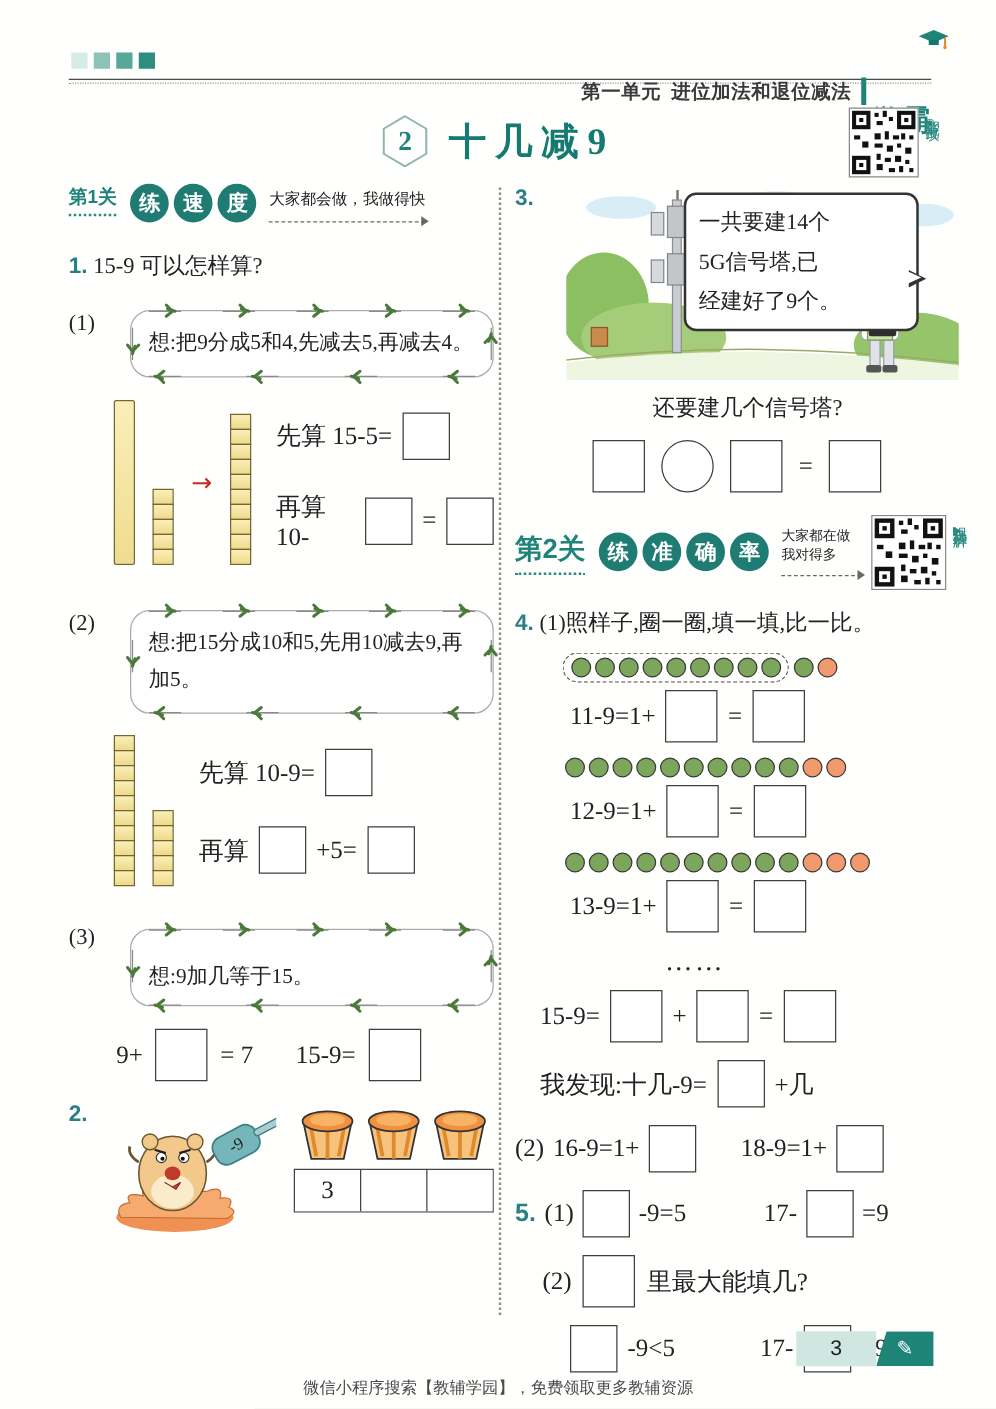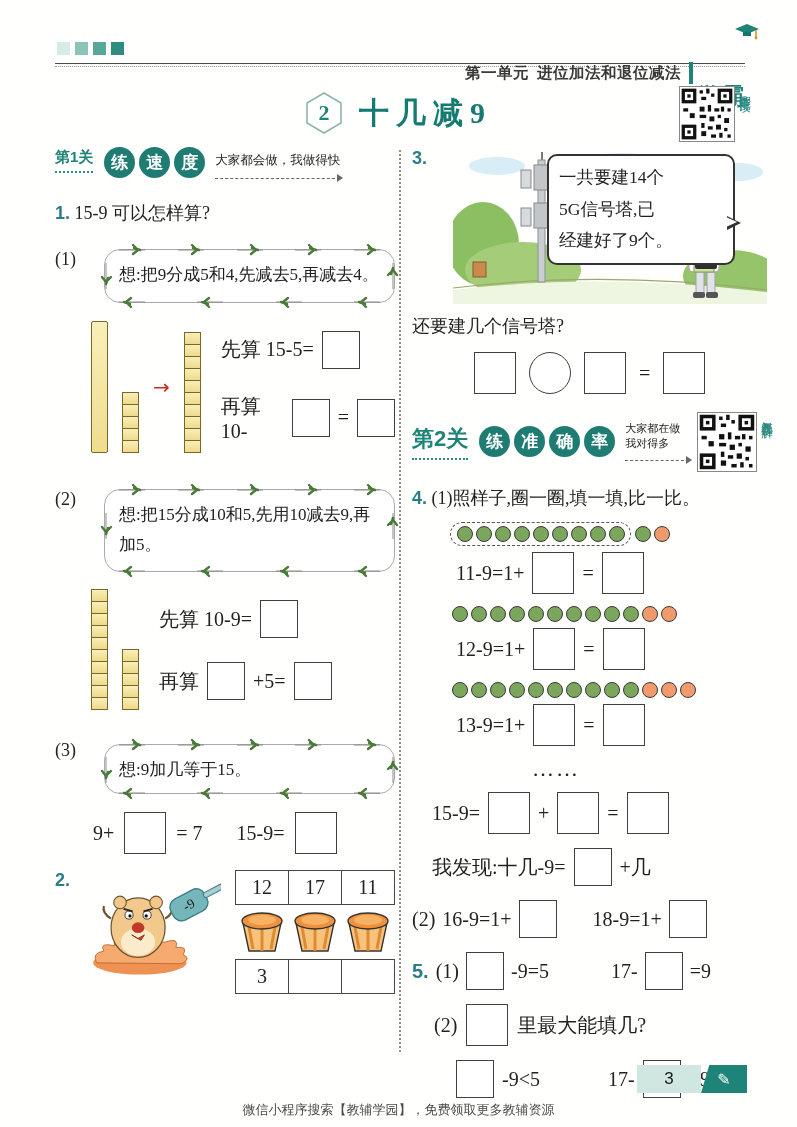--- a/index.html
+++ b/index.html
@@ -388,21 +388,21 @@
           <span>再算</span>
           <span class="blank"></span>
           <span>+5=</span>
           <span class="blank"></span>
         </div>
       </div>
     </div>
 
     <div style="display:flex;margin-top:20px;">
       <span class="sub-label" style="margin-top:10px;">(3)</span>
-      <div class="hint-box" style="flex:1;padding:10px 14px 8px;">
+      <div class="hint-box" style="flex:1;padding:22px 14px 8px;">
         <span class="leaf-top">
             <svg width="26" height="16">
               <use href="#sprig"></use>
             </svg>
             <svg width="26" height="16">
               <use href="#sprig"></use>
             </svg>
             <svg width="26" height="16">
               <use href="#sprig"></use>
             </svg>
@@ -463,25 +463,20 @@
         <ellipse cx="60" cy="58" rx="7" ry="6" fill="#c03a2b"></ellipse>
         <path d="M53,66 l7,4 7,-4 -4,6 z" fill="#d5453a" stroke="#8a241c"></path>
         <path d="M30,48 q-10,-6 -8,-14 M90,48 q10,-6 8,-14" stroke="#6b5531" stroke-width="2.4" fill="none"></path>
         <g transform="rotate(-28 116 34)">
           <rect x="96" y="20" width="42" height="26" rx="10" fill="#74b6ba" stroke="#3c7e84" stroke-width="1.5"></rect>
           <rect x="136" y="29" width="26" height="6" rx="3" fill="#a9cdd0" stroke="#3c7e84" stroke-width="1.2"></rect>
           <text x="117" y="38" text-anchor="middle" font-size="15" fill="#1c1c1c" font-family="Liberation Serif,serif">-9</text>
         </g>
       </svg>
       <div class="q2-table">
-        <div class="strip">
-            <div class="tcell">12</div>
-            <div class="tcell">17</div>
-            <div class="tcell">11</div>
-          </div>
         <svg class="baskets" width="160" height="46" viewBox="0 0 160 46">
           <g id="bk">
             <path d="M8,14 L14,42 L40,42 L46,14 Z" fill="#f6c27c" stroke="#333" stroke-width="1.4"></path>
             <path d="M14,18 L18,40 M27,16 L27,42 M40,18 L36,40" stroke="#e08a30" stroke-width="3"></path>
             <ellipse cx="27" cy="12" rx="20" ry="8" fill="#f0913f" stroke="#333" stroke-width="1.4"></ellipse>
             <ellipse cx="27" cy="11" rx="14" ry="5" fill="#f8b263"></ellipse>
           </g>
           <use href="#bk" x="53"></use>
             <use href="#bk" x="106"></use>
         </svg>
@@ -537,21 +532,21 @@
           </g>
         </svg>
         <div class="bubble">
           <div>一共要建14个</div>
           <div>5G信号塔,已</div>
           <div>经建好了9个。</div>
         </div>
       </div>
     </div>
 
-    <p class="q-line mt10" style="">还要建几个信号塔?</p>
+    <p class="q-line mt10" style="margin-left:20px;text-align:center;">还要建几个信号塔?</p>
 
     <div class="eq mt14" style="margin-left:62px;gap:13px;">
       <span class="blank big"></span>
       <span class="blank big circle"></span>
       <span class="blank big"></span>
       <span>=</span>
       <span class="blank big"></span>
     </div>
 
     <div class="gate mt18" style="align-items:center;">

